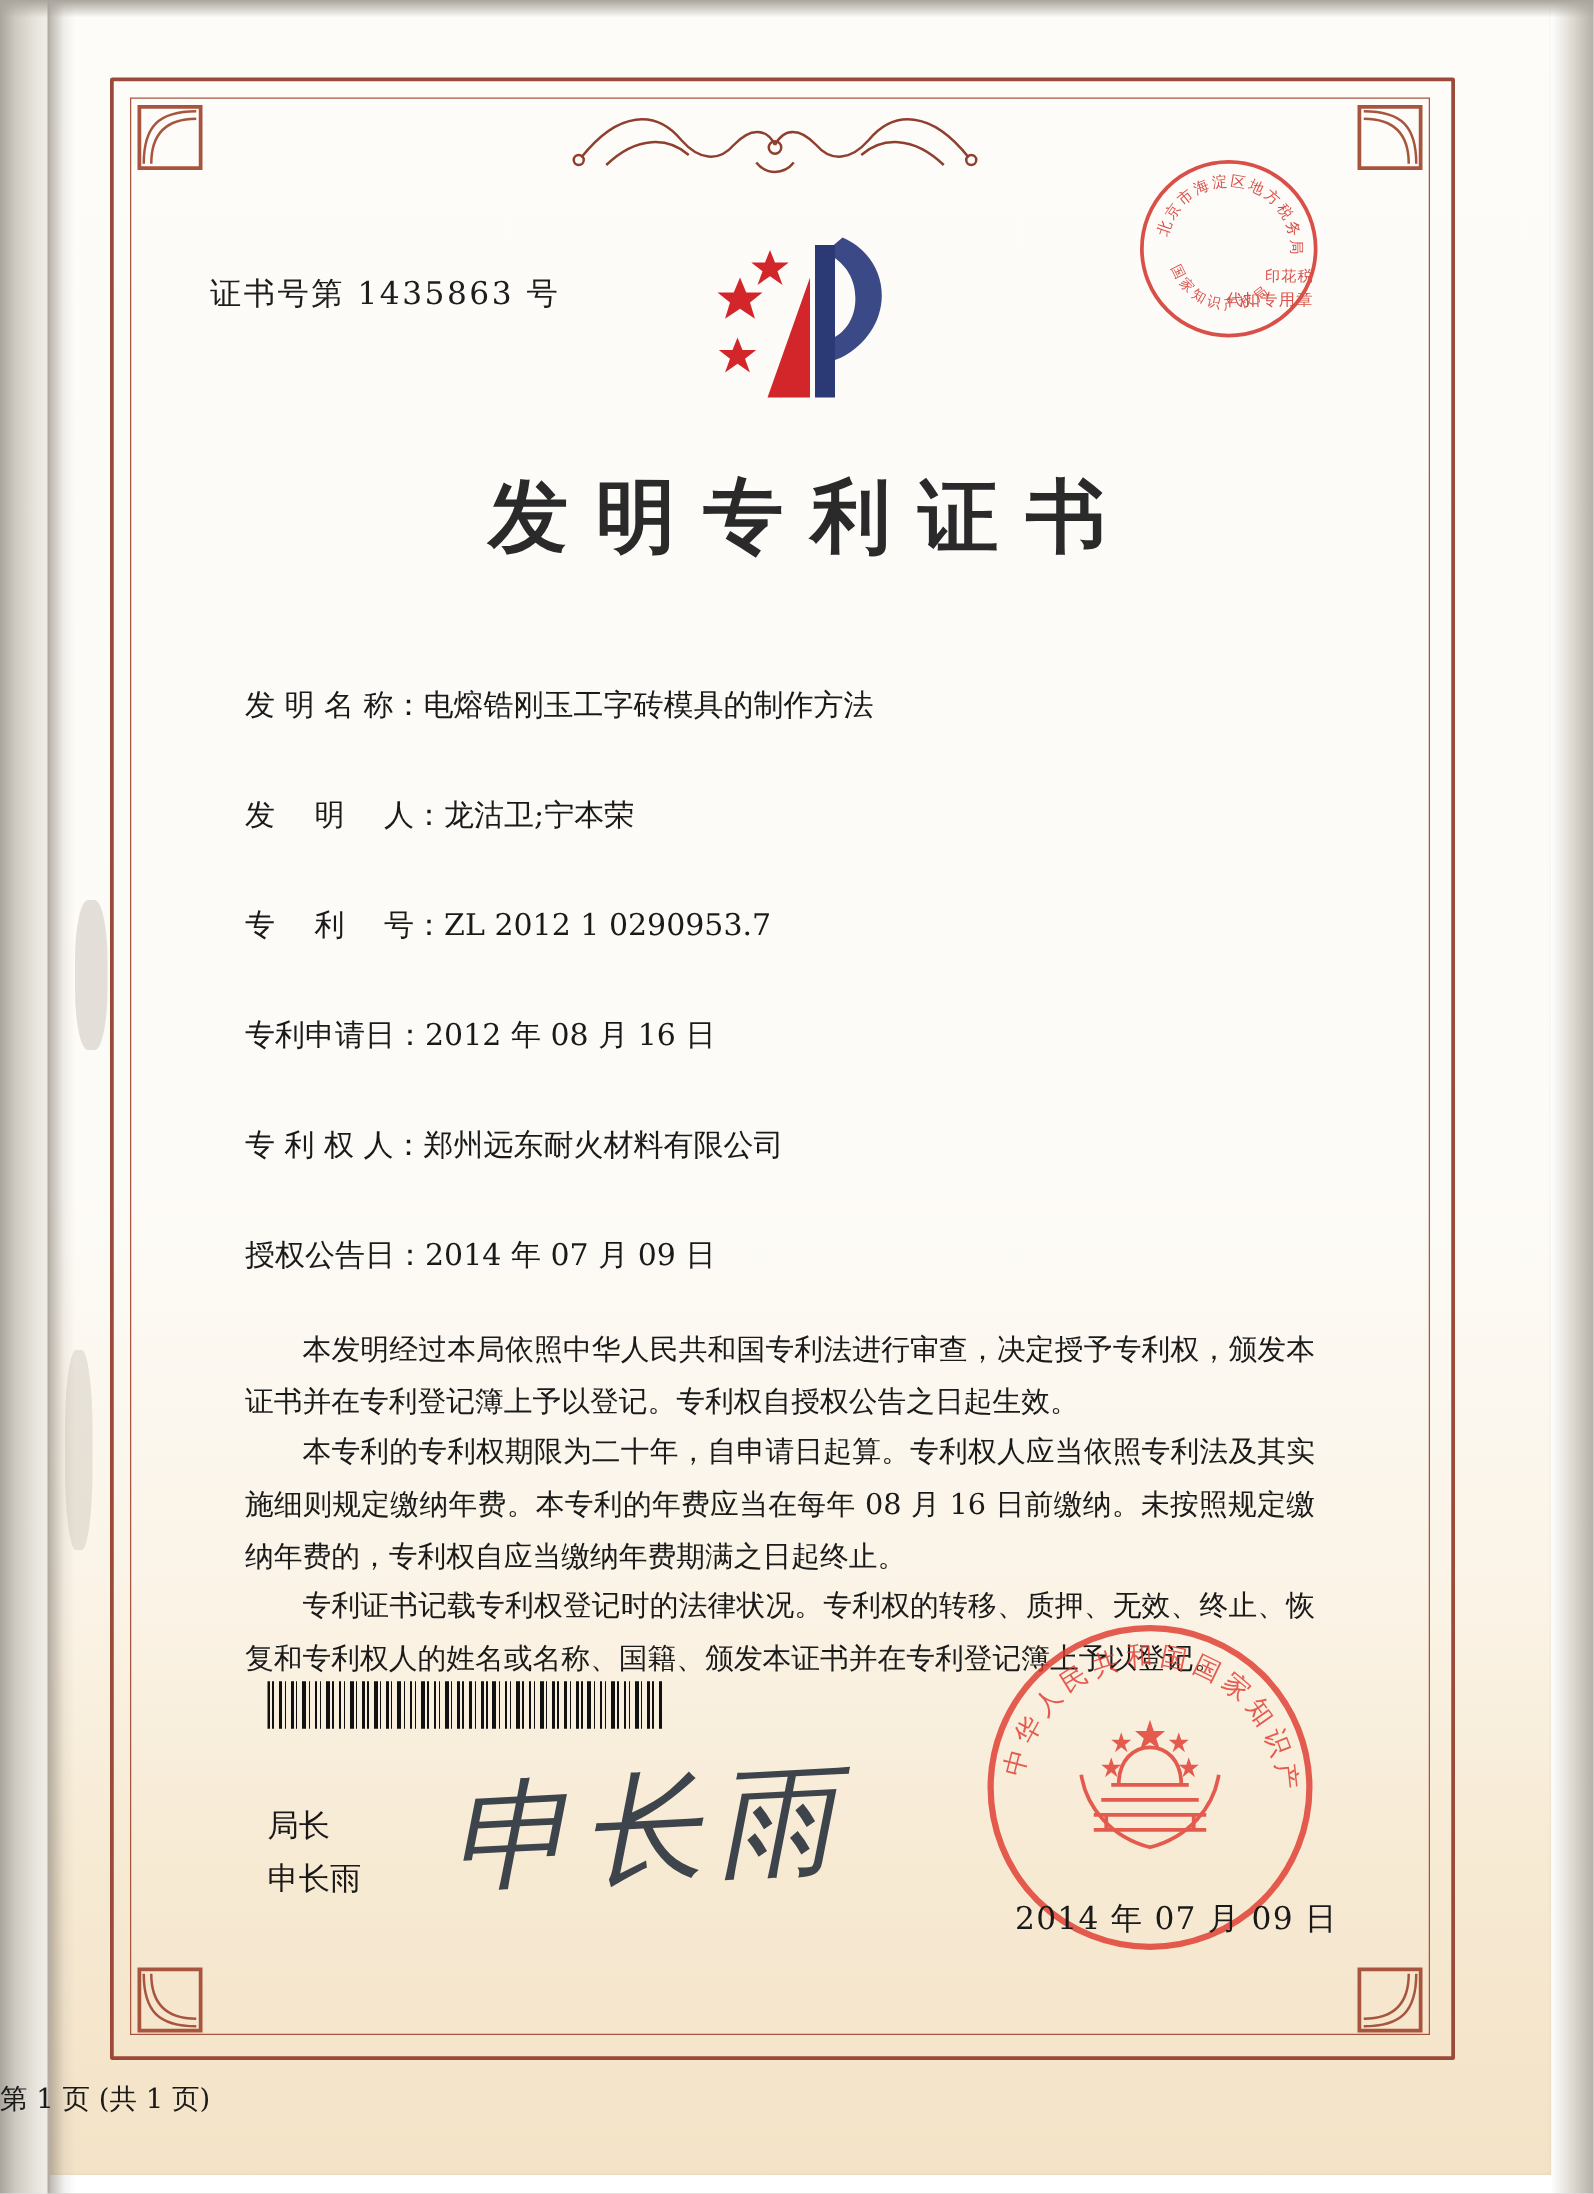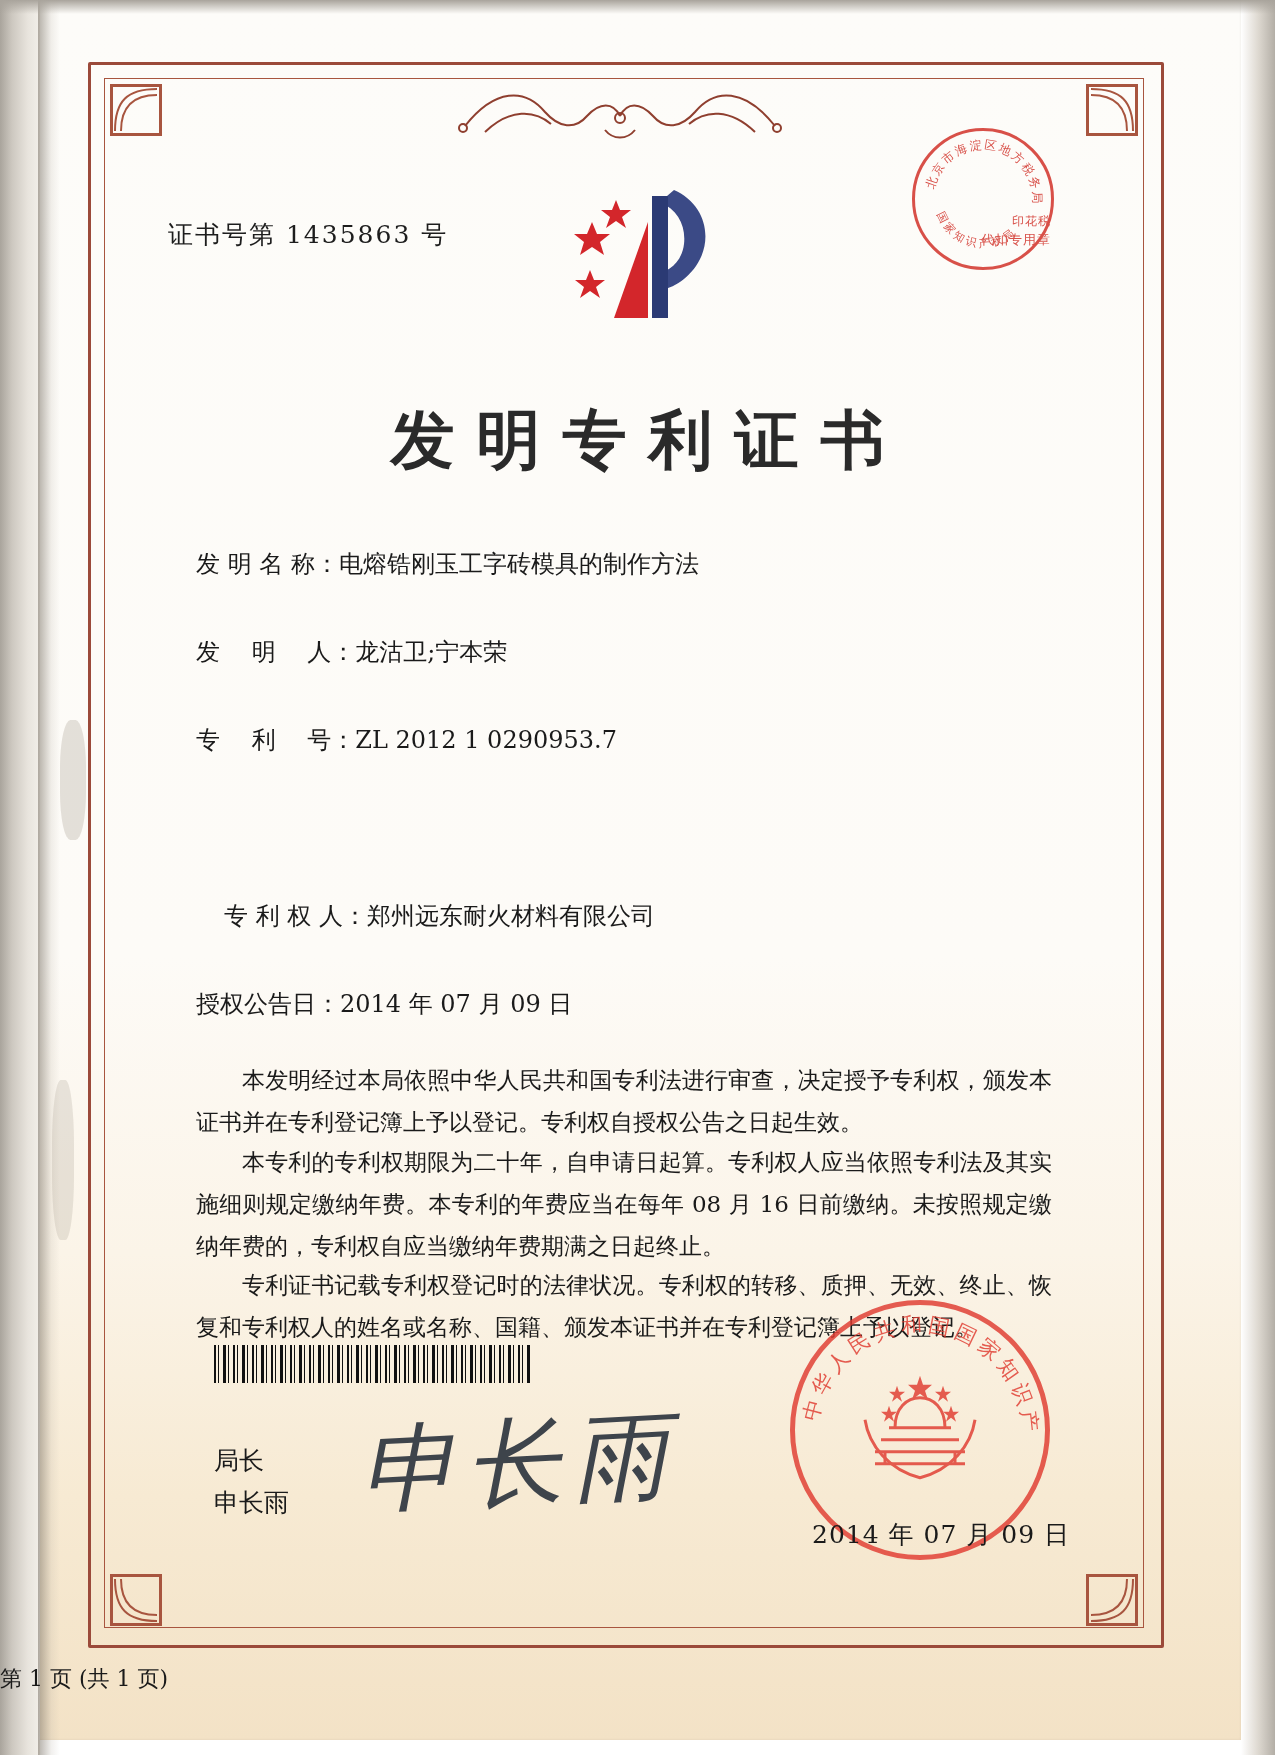--- a/index.html
+++ b/index.html
@@ -128,21 +128,20 @@
   .title {
     position: absolute;
     left: 0; right: 0; top: 370px;
     text-align: center;
     font-size: 64px;
     letter-spacing: 22px;
     font-weight: bold;
     color: #2a2a2a;
     text-indent: 22px;
     font-family: "DejaVu Serif", "Liberation Serif", serif;
-    margin-top: 27px;
   }
 
   
   .field {
     position: absolute;
     left: 196px;
     font-size: 24px;
     color: #1a1a1a;
     white-space: nowrap;
   }
@@ -328,21 +327,24 @@
 
   <div class="field" style="top:548px;">
     <span class="lbl">发 明 名 称：</span><span class="val">电熔锆刚玉工字砖模具的制作方法</span>
   </div>
   <div class="field" style="top:636px;">
     <span class="lbl">发　 明　 人：</span><span class="val">龙沽卫;宁本荣</span>
   </div>
   <div class="field" style="top:724px;">
     <span class="lbl">专　 利　 号：</span><span class="val">ZL 2012 1 0290953.7</span>
   </div>
-  <div class="field" style="top:900px;margin-left:28px;">
+  <div class="field" style="top:812px;">
+    <span class="lbl">专利申请日：</span><span class="val">2012 年 08 月 16 日</span>
+  </div>
+  <div class="field" style="top:900px;">
     <span class="lbl">专 利 权 人：</span><span class="val">郑州远东耐火材料有限公司</span>
   </div>
   <div class="field" style="top:988px;">
     <span class="lbl">授权公告日：</span><span class="val">2014 年 07 月 09 日</span>
   </div>
 
   <div class="para" style="top:1040px;">本发明经过本局依照中华人民共和国专利法进行审查，决定授予专利权，颁发本证书并在专利登记簿上予以登记。专利权自授权公告之日起生效。</div>
   <div class="para" style="top:1122px;">本专利的专利权期限为二十年，自申请日起算。专利权人应当依照专利法及其实施细则规定缴纳年费。本专利的年费应当在每年 08 月 16 日前缴纳。未按照规定缴纳年费的，专利权自应当缴纳年费期满之日起终止。</div>
   <div class="para" style="top:1245px;">专利证书记载专利权登记时的法律状况。专利权的转移、质押、无效、终止、恢复和专利权人的姓名或名称、国籍、颁发本证书并在专利登记簿上予以登记。</div>
 

